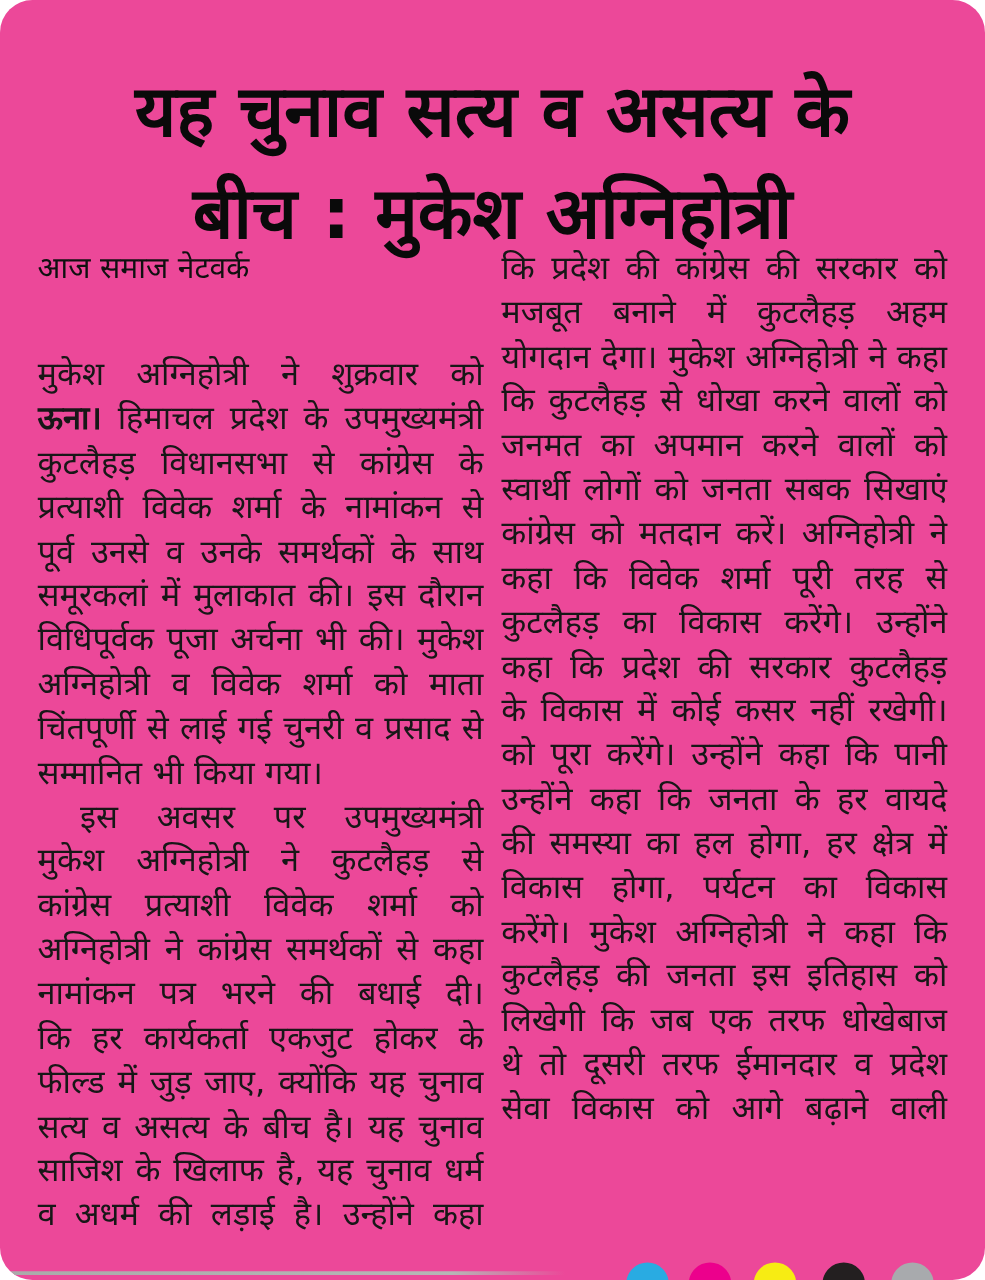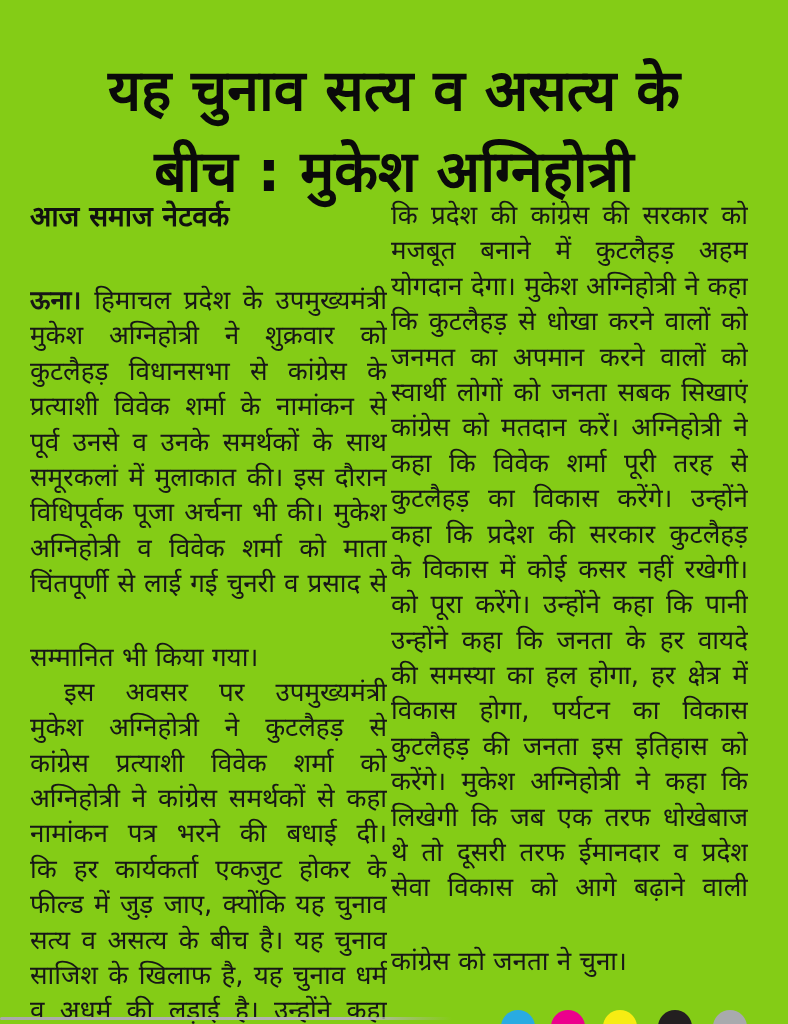--- a/index.html
+++ b/index.html
@@ -22,40 +22,40 @@
     font-weight: 800;
     color: #0a0a0a;
     font-size: 57px;
     line-height: 81px;
   }
   .headline .hl { display: block; }
   .byline {
     position: absolute;
     left: 30px;
     top: 196px;
-    font-size: 28px;
-    font-weight: 700;
+    font-size: 24px;
+    font-weight: 400;
     color: #101010;
   }
   .col {
     position: absolute;
     width: 357px;
     font-size: 26px;
     line-height: 35.4px;
     color: #171717;
   }
   .col-left  { left: 30px;  top: 283px; }
-  .col-right { left: 391px; top: 198px; }
+  .col-right { left: 401px; top: 198px; }
   .line {
     height: 35.4px;
     overflow: hidden;
     text-align: justify;
     text-align-last: justify;
   }
-  .line.end  { text-align-last: left; margin-top: 38px; }
+  .line.end  { text-align-last: left; }
   .line.ind  { text-indent: 34px; }
   .line b    { font-weight: 800; }
   
   .dot {
     position: absolute;
     top: 1010px;
     width: 34px;
     height: 34px;
     border-radius: 50%;
     background: #ccc;
@@ -72,32 +72,32 @@
     top: 1017px;
     width: 452px;
     height: 3px;
     border-radius: 2px;
     background: linear-gradient(to right, #aaaaaa 0%, #b6b6b6 80%, rgba(182,182,182,0) 100%);
   }
 </style>
 </head>
 <body>
 
-<div class="page" style="background: #84cc16; color: rgb(22, 22, 22);">
+<div class="page" style="background: #ec4899; color: rgb(22, 22, 22); border-radius: 26px;">
 
   <h1 class="headline" style="color: rgb(10, 10, 10);">
     <span class="hl">यह चुनाव सत्य व असत्य के</span>
     <span class="hl">बीच : मुकेश अग्निहोत्री</span>
   </h1>
 
   <div class="byline">आज समाज नेटवर्क</div>
 
   <div class="col col-left">
+      <div class="line">मुकेश अग्निहोत्री ने शुक्रवार को</div>
       <div class="line"><b>ऊना।</b> हिमाचल प्रदेश के उपमुख्यमंत्री</div>
-      <div class="line">मुकेश अग्निहोत्री ने शुक्रवार को</div>
       <div class="line">कुटलैहड़ विधानसभा से कांग्रेस के</div>
       <div class="line">प्रत्याशी विवेक शर्मा के नामांकन से</div>
       <div class="line">पूर्व उनसे व उनके समर्थकों के साथ</div>
       <div class="line">समूरकलां में मुलाकात की। इस दौरान</div>
       <div class="line">विधिपूर्वक पूजा अर्चना भी की। मुकेश</div>
       <div class="line">अग्निहोत्री व विवेक शर्मा को माता</div>
       <div class="line">चिंतपूर्णी से लाई गई चुनरी व प्रसाद से</div>
       <div class="line end">सम्मानित भी किया गया।</div>
       <div class="line ind">इस अवसर पर उपमुख्यमंत्री</div>
       <div class="line">मुकेश अग्निहोत्री ने कुटलैहड़ से</div>
@@ -119,26 +119,25 @@
       <div class="line">स्वार्थी लोगों को जनता सबक सिखाएं</div>
       <div class="line">कांग्रेस को मतदान करें। अग्निहोत्री ने</div>
       <div class="line">कहा कि विवेक शर्मा पूरी तरह से</div>
       <div class="line">कुटलैहड़ का विकास करेंगे। उन्होंने</div>
       <div class="line">कहा कि प्रदेश की सरकार कुटलैहड़</div>
       <div class="line">के विकास में कोई कसर नहीं रखेगी।</div>
       <div class="line">को पूरा करेंगे। उन्होंने कहा कि पानी</div>
       <div class="line">उन्होंने कहा कि जनता के हर वायदे</div>
       <div class="line">की समस्या का हल होगा, हर क्षेत्र में</div>
       <div class="line">विकास होगा, पर्यटन का विकास</div>
+      <div class="line">करेंगे। मुकेश अग्निहोत्री ने कहा कि</div>
       <div class="line">कुटलैहड़ की जनता इस इतिहास को</div>
-      <div class="line">करेंगे। मुकेश अग्निहोत्री ने कहा कि</div>
       <div class="line">लिखेगी कि जब एक तरफ धोखेबाज</div>
       <div class="line">थे तो दूसरी तरफ ईमानदार व प्रदेश की</div>
       <div class="line">सेवा विकास को आगे बढ़ाने वाली</div>
-      <div class="line end">कांग्रेस को जनता ने चुना।</div>
     </div>
 
   <div>
     <div class="dot dot-1" style="background: rgb(41, 171, 226);"></div>
     <div class="dot dot-2" style="background: rgb(236, 0, 140);"></div>
     <div class="dot dot-3" style="background: rgb(247, 236, 19);"></div>
     <div class="dot dot-4" style="background: rgb(35, 31, 32);"></div>
     <div class="dot dot-5" style="background: rgb(168, 170, 173);"></div>
   </div>
 

